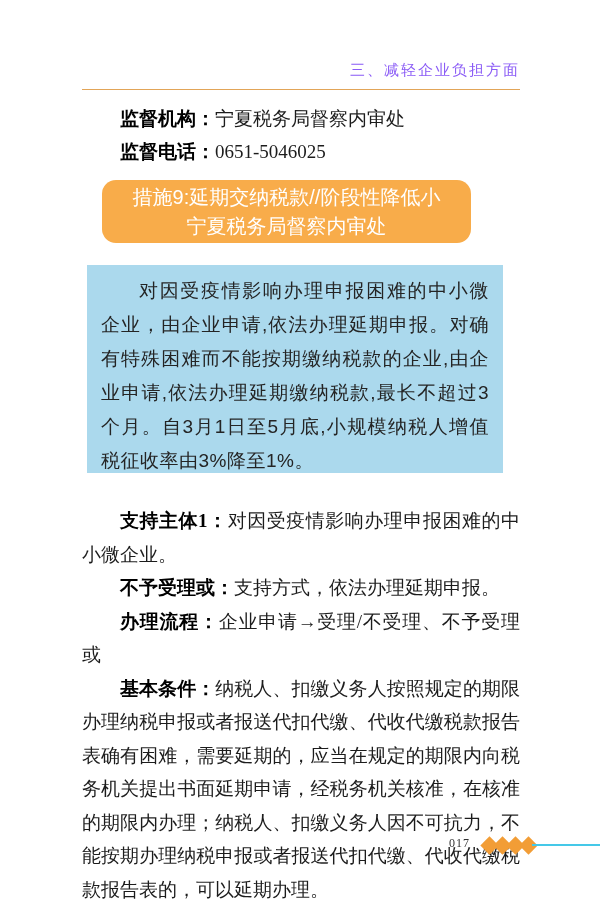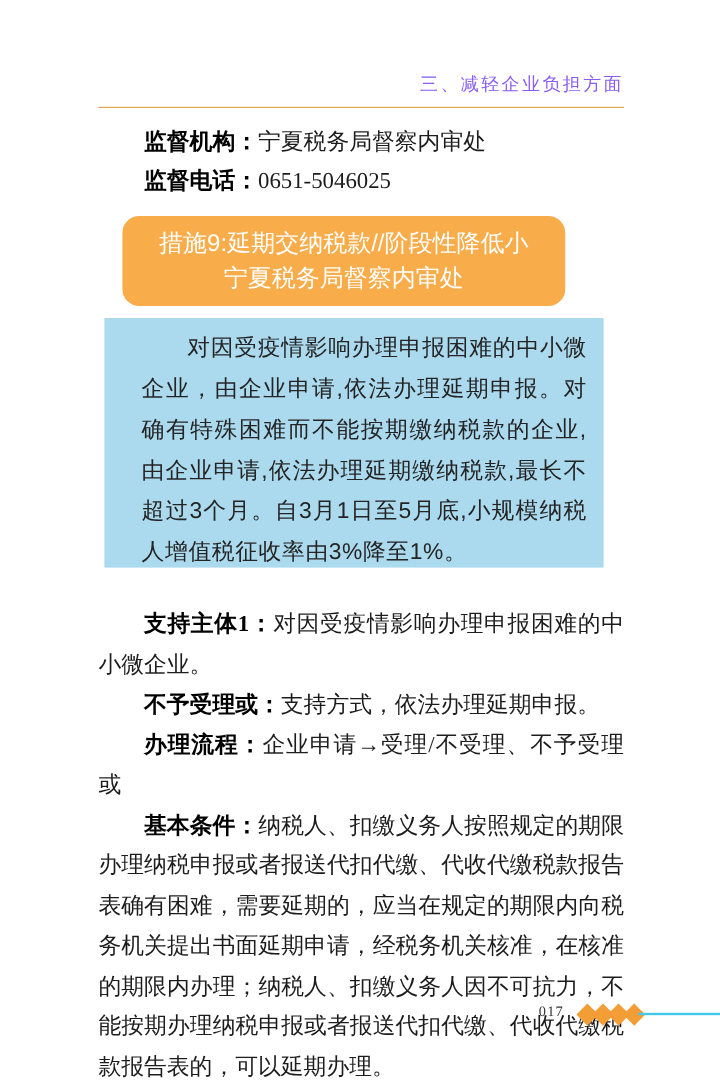--- a/index.html
+++ b/index.html
@@ -36,38 +36,38 @@
   }
   .supervision p { margin: 0; text-indent: 2em; }
   .blue-label {
     color: #000000;
     font-weight: bold;
   }
 
   
   .banner {
     position: absolute;
-    left: 102px; top: 180px; width: 369px; height: 75px;
+    left: 102px; top: 180px; width: 369px; height: 63px;
     background: #F8AC4A;
     border-radius: 14px;
     color: #ffffff;
     font-family: "Liberation Sans", sans-serif;
     font-size: 20px; line-height: 29px;
     display: flex; flex-direction: column;
     align-items: center; justify-content: center;
     text-align: center;
   }
 
   
   .highlight-box {
     position: absolute;
     left: 87px; top: 265px; width: 416px; height: 208px;
     background: #ABD9ED;
     box-sizing: border-box;
-    padding: 9px 14px 0 31px;
+    padding: 9px 14px 0 14px;
     font-family: "Liberation Sans", sans-serif;
     font-size: 19px; line-height: 34px;
     color: #242424;
     text-align: justify;
     text-indent: 2em;
     letter-spacing: 0.5px;
     overflow: hidden;
   }
 
   

